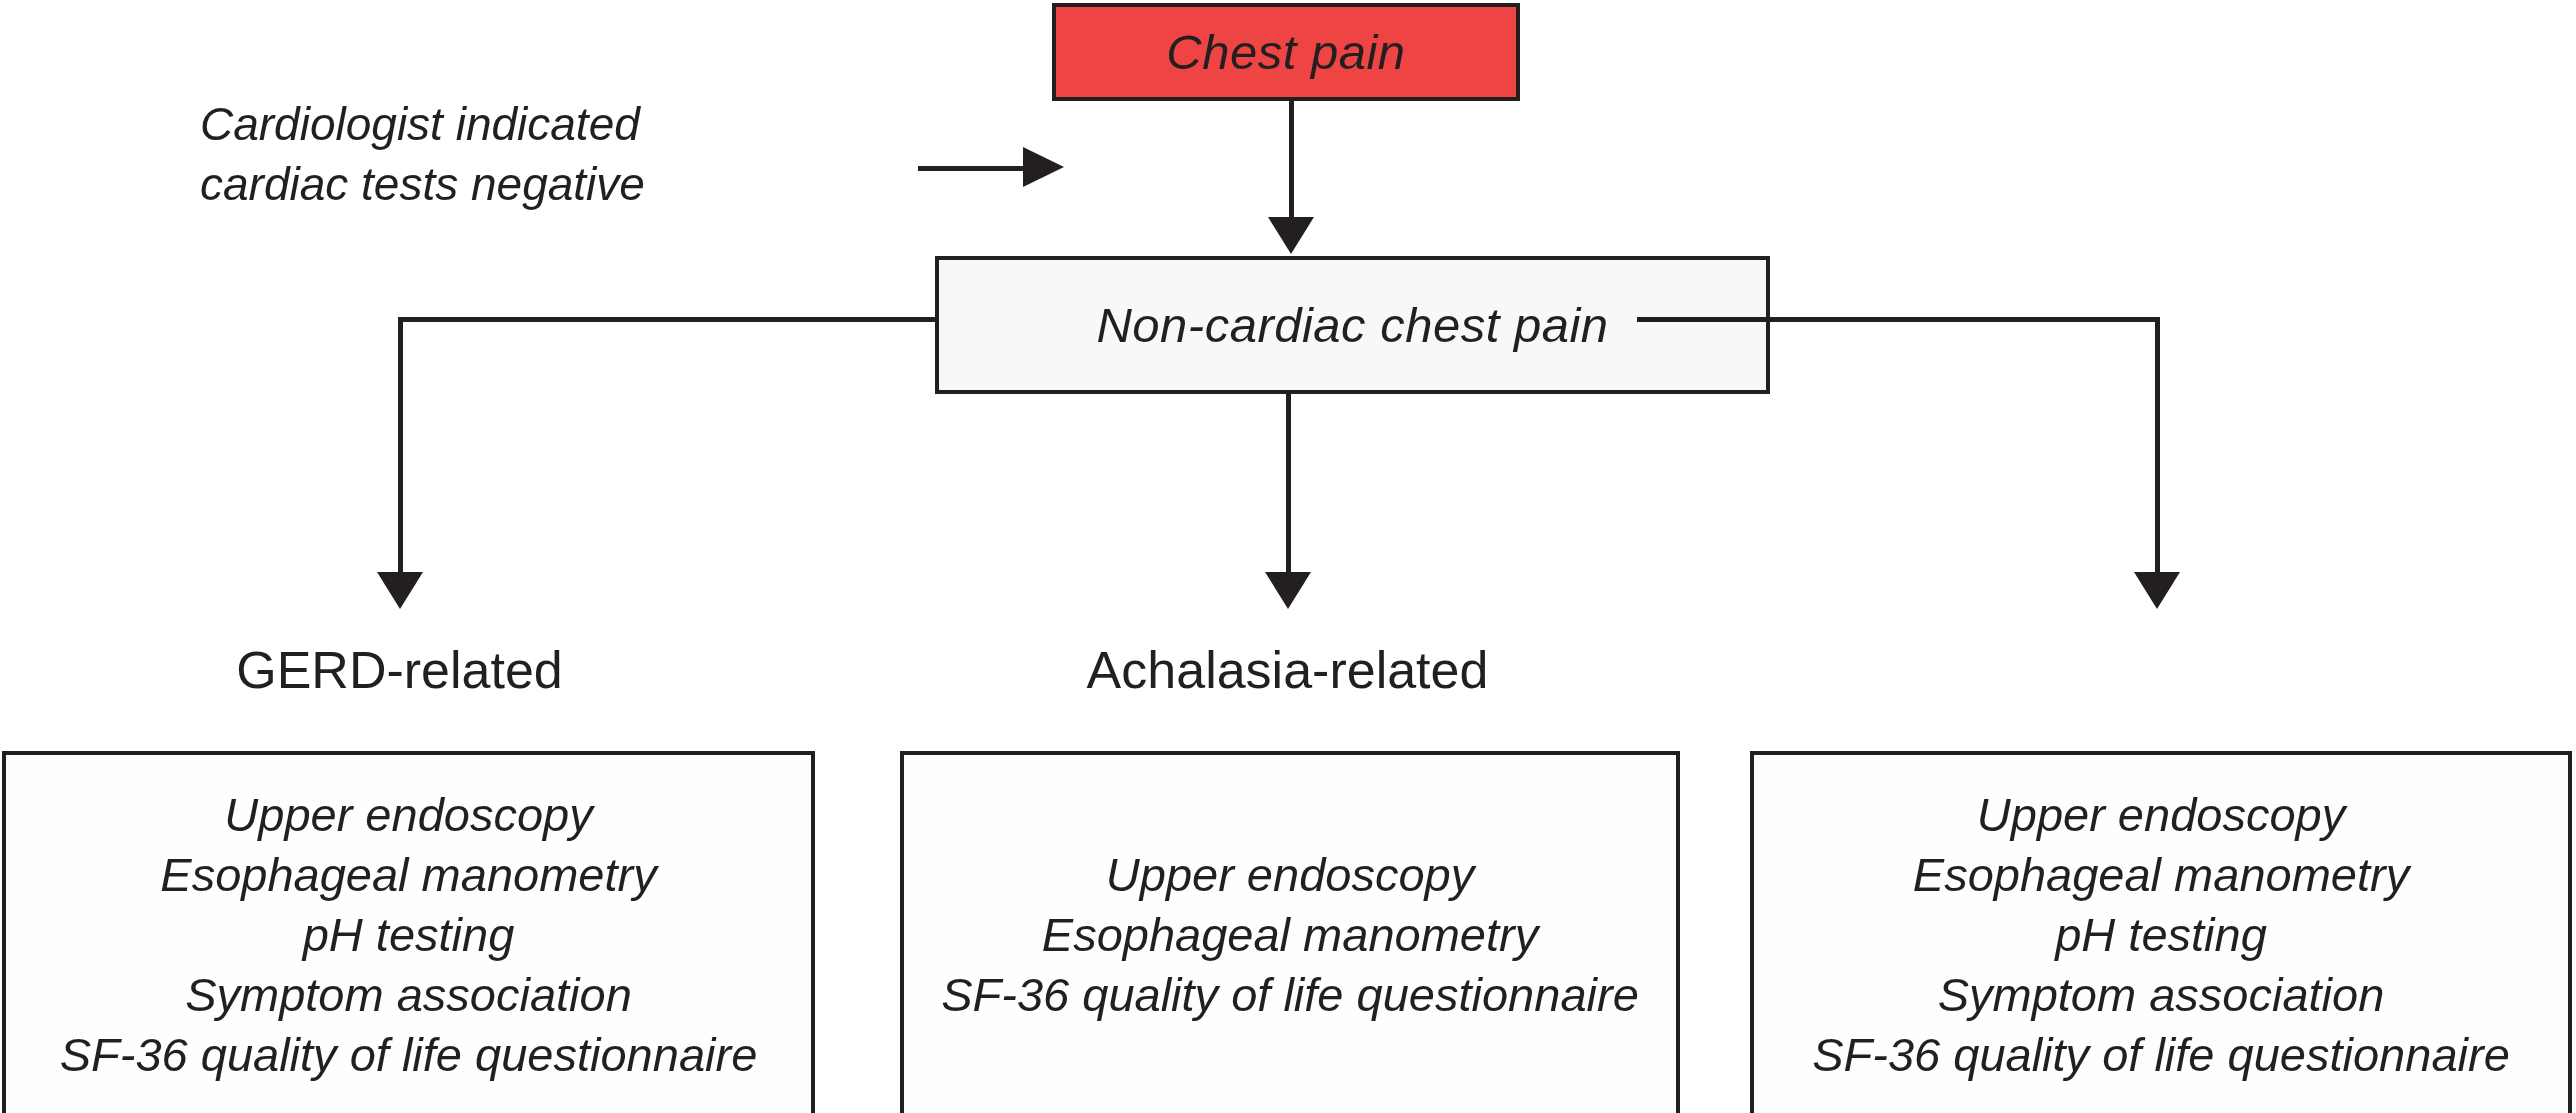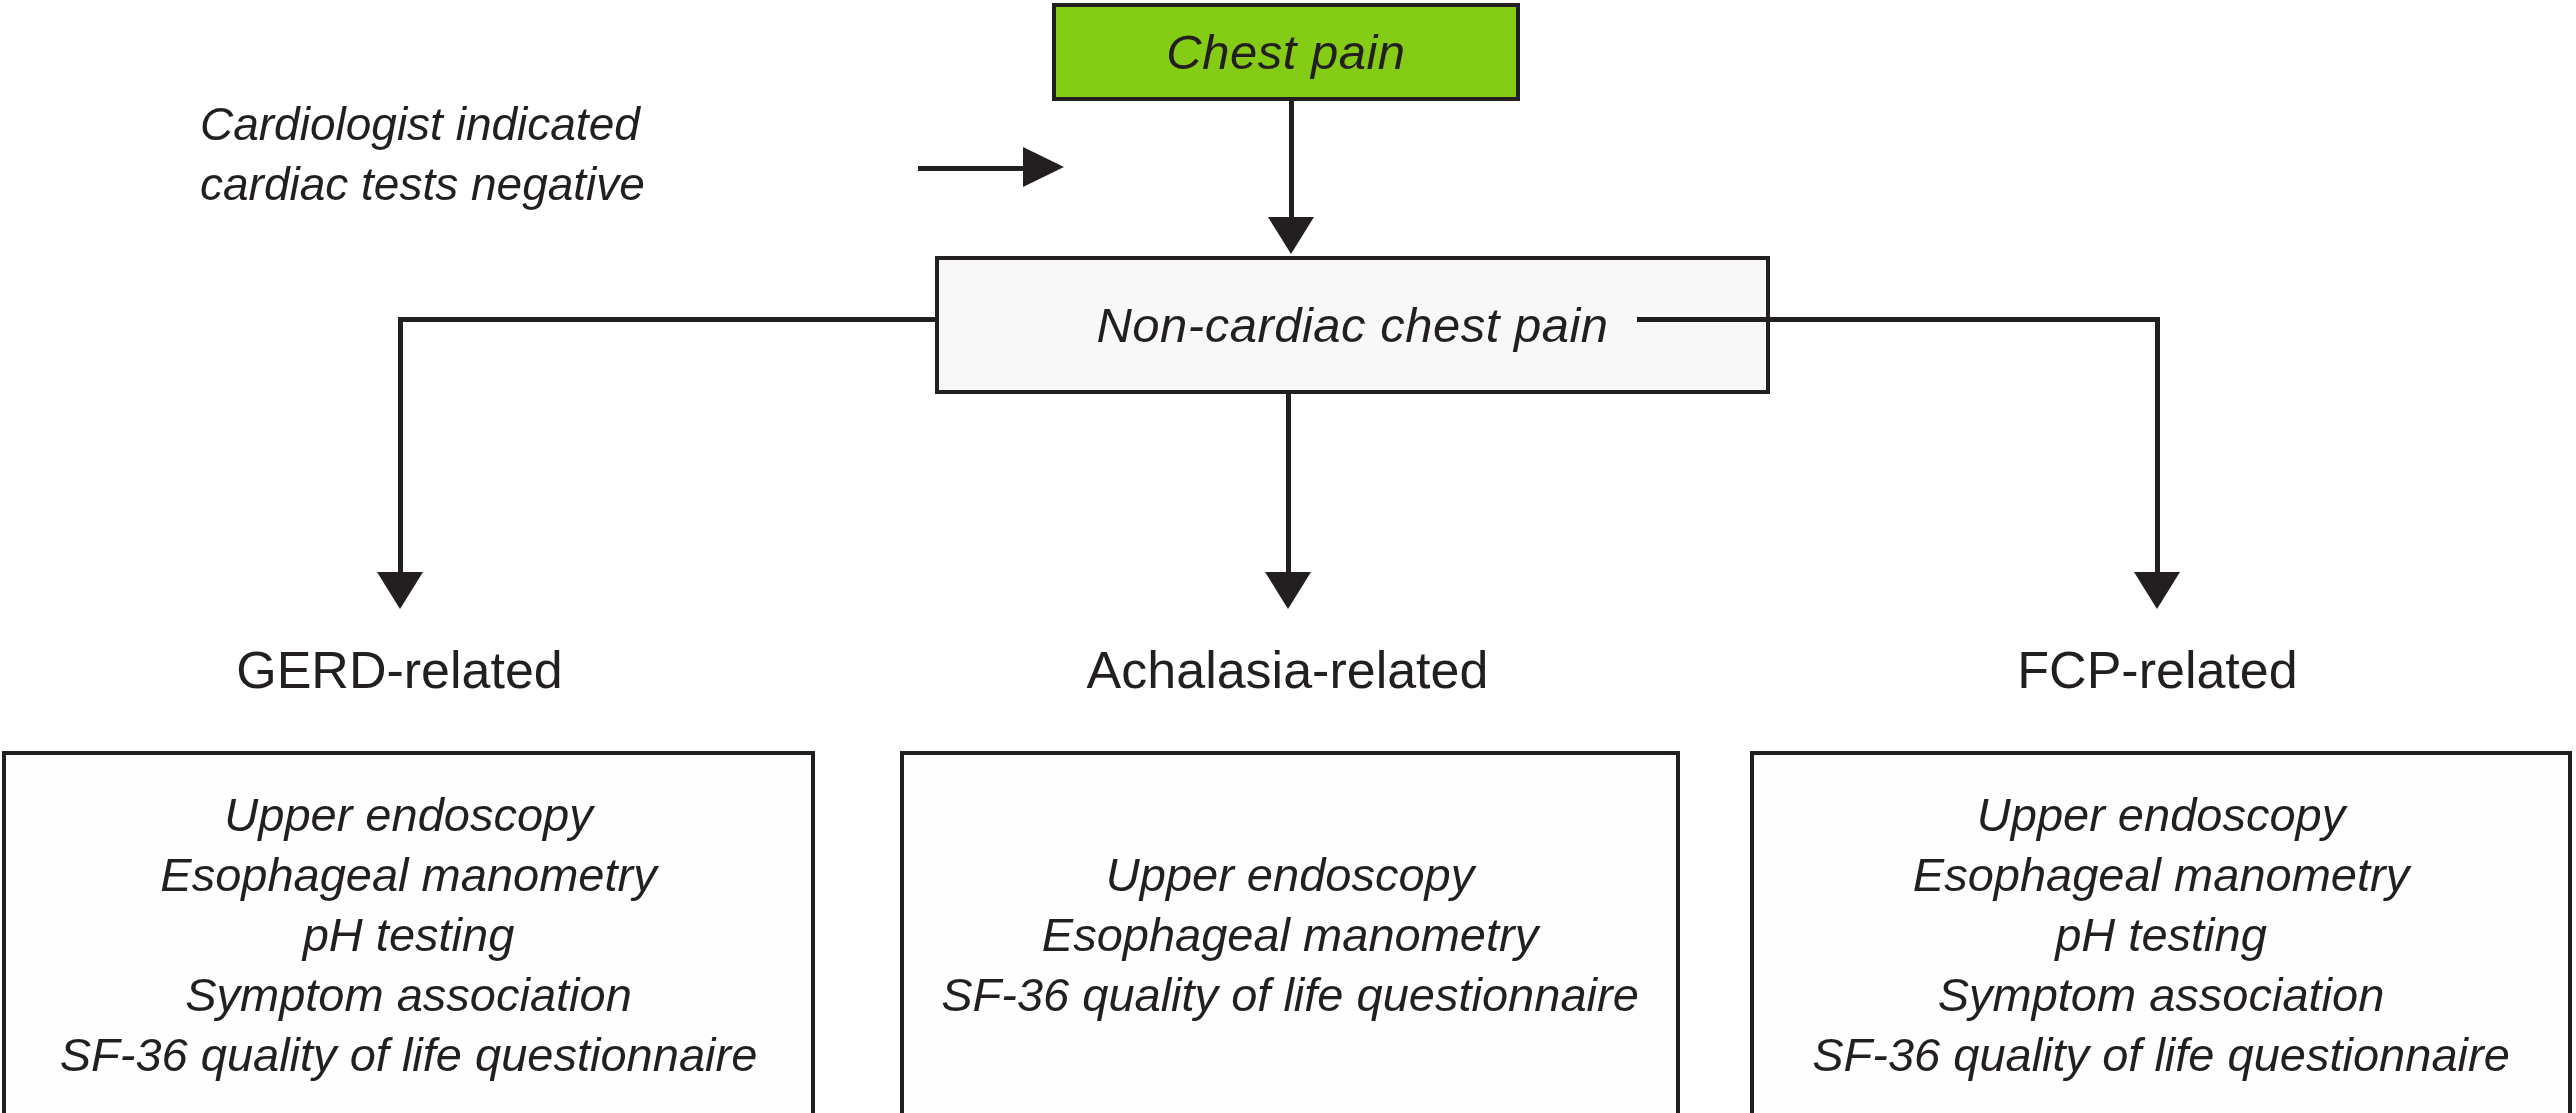--- a/index.html
+++ b/index.html
@@ -7,21 +7,21 @@
     position:relative;
     width:2576px;height:1113px;
     background:#ffffff;
     font-family:"Liberation Sans","DejaVu Sans",sans-serif;
     color:#231f20;
     overflow:hidden;
   }
   .box{
     position:absolute;
     border:4.9px solid #231f20;
-    background:#84cc16;
+    background:#ef4444;
     display:flex;align-items:center;justify-content:center;
     box-sizing:border-box;
     text-align:center;
   }
   .flow-title{font-style:italic;font-size:49px;letter-spacing:0.5px;}
   .mid-fill{background:#f8f8f8;}
   .test-box{flex-direction:column;background:#fefefe;margin-top:9px;}
   .test-box .tline{
     font-style:italic;font-size:47px;line-height:60px;white-space:nowrap;
   }
@@ -80,21 +80,20 @@
   <div class="arrowhead-down" style="left:377px;top:572px;"></div>
 
   <div class="vline" style="left:1286px;top:393px;height:181px;"></div>
   <div class="arrowhead-down" style="left:1265px;top:572px;"></div>
 
   <div class="vline" style="left:2155px;top:317px;height:257px;"></div>
   <div class="arrowhead-down" style="left:2134px;top:572px;"></div>
 
   <div class="branch-label" style="left:107px;">GERD-related</div>
   <div class="branch-label" style="left:995px;">Achalasia-related</div>
-  <div class="branch-label" style="left:1865px;">FCP-related</div>
 
   <div class="box test-box" style="left:2px;top:742px;width:813px;height:368px;">
       <div class="tline">Upper endoscopy</div>
       <div class="tline">Esophageal manometry</div>
       <div class="tline">pH testing</div>
       <div class="tline">Symptom association</div>
       <div class="tline">SF-36 quality of life questionnaire</div>
     </div>
 
   <div class="box test-box" style="left:900px;top:742px;width:780px;height:368px;">

